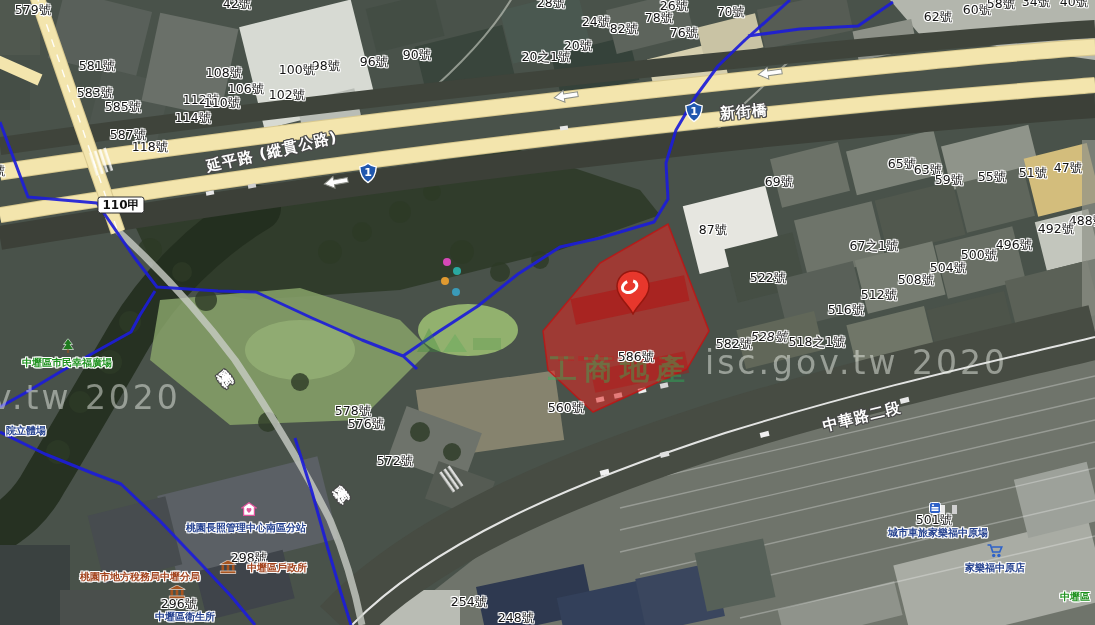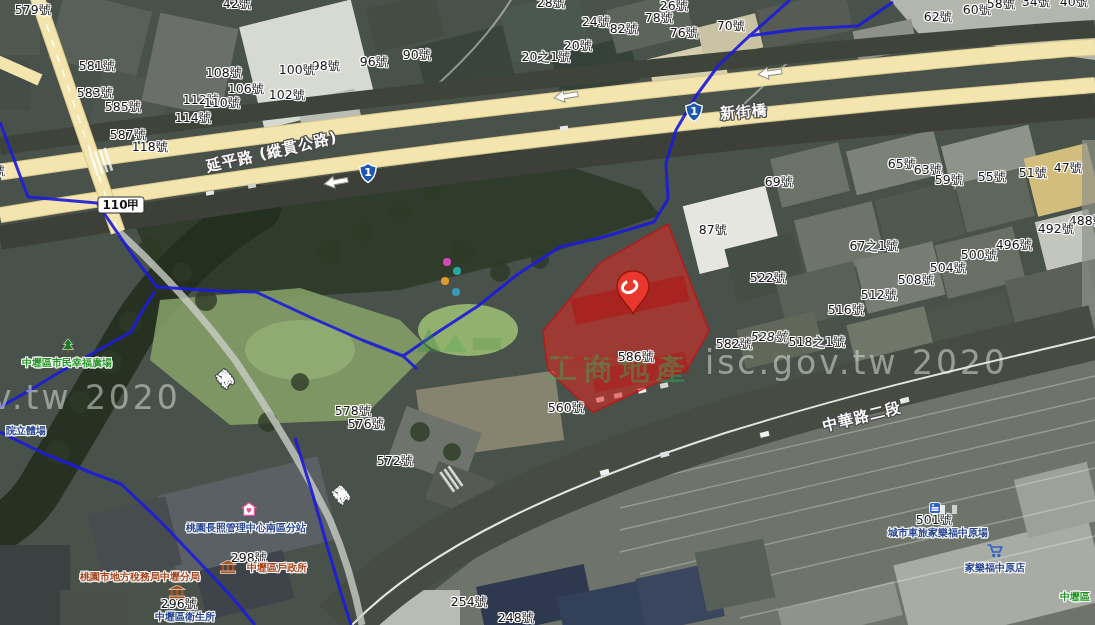--- a/index.html
+++ b/index.html
@@ -228,21 +228,21 @@
 
   <div id="labels-layer">
       <div class="lbl hn" style="left: 33px; top: 10px;">579號</div>
       <div class="lbl hn" style="left: 237px; top: 4px;">42號</div>
       <div class="lbl hn" style="left: 551px; top: 3px;">28號</div>
       <div class="lbl hn" style="left: 674px; top: 6px;">26號</div>
       <div class="lbl hn" style="left: 596px; top: 22px;">24號</div>
       <div class="lbl hn" style="left: 624px; top: 29px;">82號</div>
       <div class="lbl hn" style="left: 659px; top: 18px; text-align: right;">78號</div>
       <div class="lbl hn" style="left: 684px; top: 33px;">76號</div>
-      <div class="lbl hn" style="left: 731px; top: 26px;">70號</div>
+      <div class="lbl hn" style="left: 731px; top: 12px; font-family: Liberation Mono, monospace;">70號</div>
       <div class="lbl hn" style="left: 578px; top: 46px;">20號</div>
       <div class="lbl hn" style="left: 546px; top: 57px;">20之1號</div>
       <div class="lbl hn" style="left: 417px; top: 55px;">90號</div>
       <div class="lbl hn" style="left: 374px; top: 62px;">96號</div>
       <div class="lbl hn" style="left: 326px; top: 66px;">98號</div>
       <div class="lbl hn" style="left: 297px; top: 70px;">100號</div>
       <div class="lbl hn" style="left: 224px; top: 73px;">108號</div>
       <div class="lbl hn" style="left: 246px; top: 89px;">106號</div>
       <div class="lbl hn" style="left: 287px; top: 95px;">102號</div>
       <div class="lbl hn" style="left: 201px; top: 100px;">112號</div>

